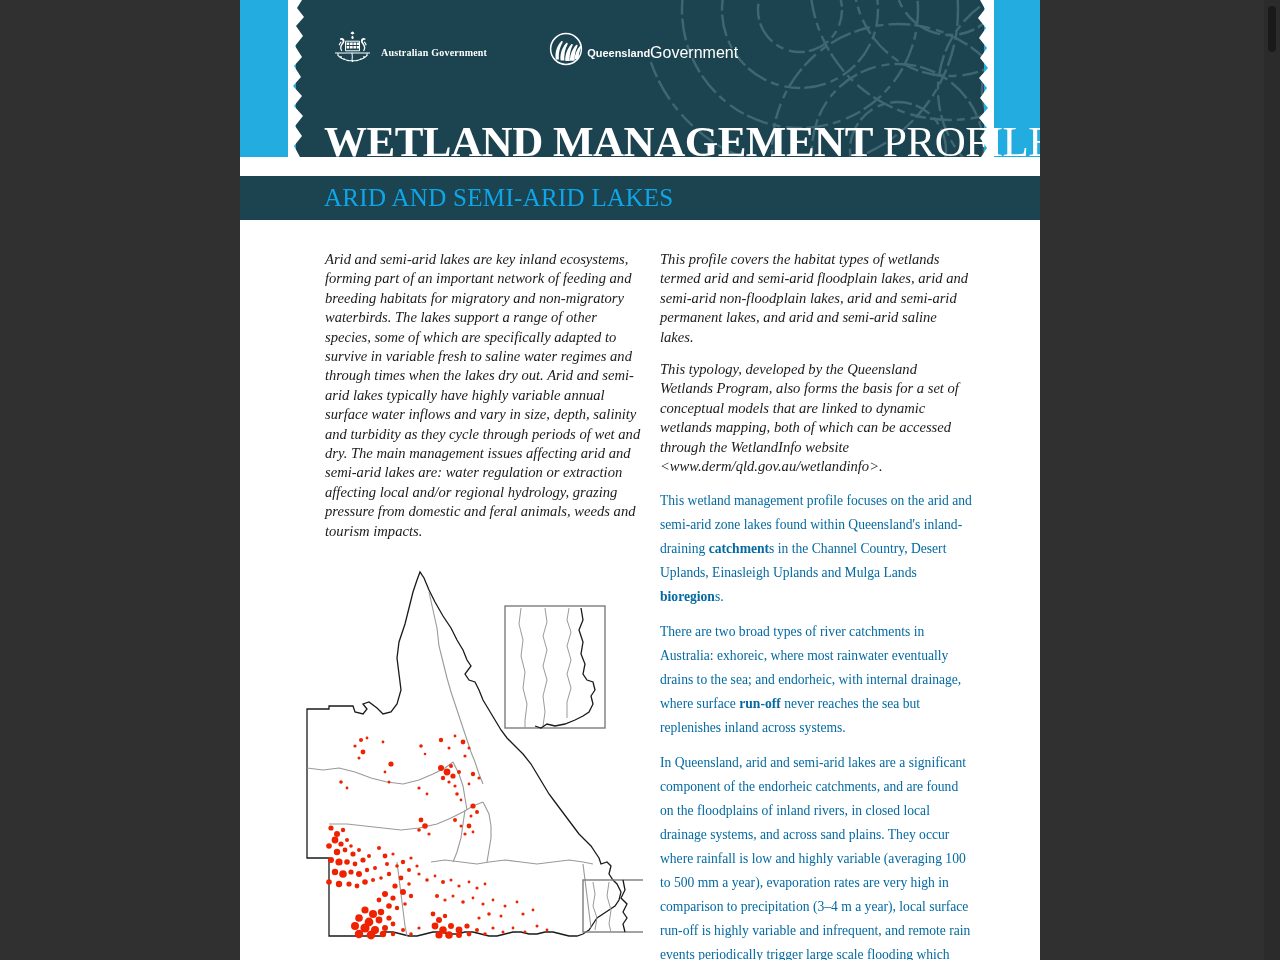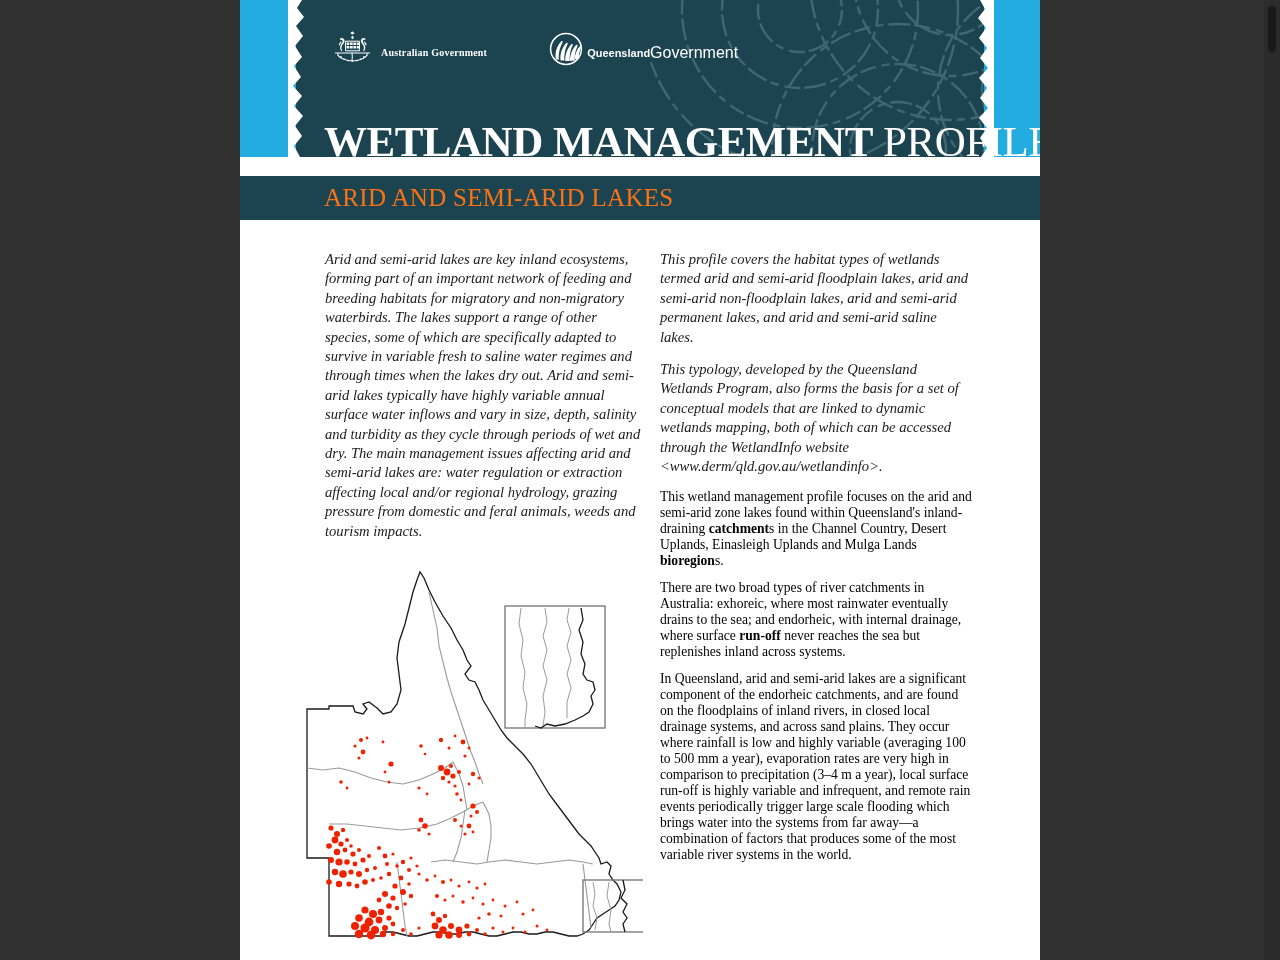--- a/index.html
+++ b/index.html
@@ -98,21 +98,21 @@
 
   
   #subtitle-bar {
     position: absolute; left: 0; top: 176px;
     width: 800px; height: 44px;
     background: #1b4450;
   }
   #subtitle-text {
     position: absolute; left: 84px; top: 50%;
     transform: translateY(-50%);
-    color: #f97316;
+    color: #0ea5e9;
     font-family: "Liberation Serif", serif;
     font-weight: normal;
     font-size: 25px;
     letter-spacing: .3px;
     white-space: nowrap;
   }
 
   
   #content {
     position: absolute; left: 0; top: 220px;
@@ -138,22 +138,22 @@
     font-family: "Liberation Sans", sans-serif;
     font-weight: bold;
     font-size: 17.5px;
     color: #1b4450;
     margin: 4px 0 2px 0;
   }
 
   .body-p {
     font-family: "Liberation Serif", serif;
     font-size: 13.6px;
-    line-height: 16px;
-    color: #000000;
+    line-height: 24px;
+    color: #0369a1;
     margin: 0 0 11px 0;
   }
   .body-p b { font-weight: bold; }
 
   
   #map-figure {
     position: absolute;
     left: 53px; top: 342px;
     width: 350px; height: 398px;
     background: #ffffff;

